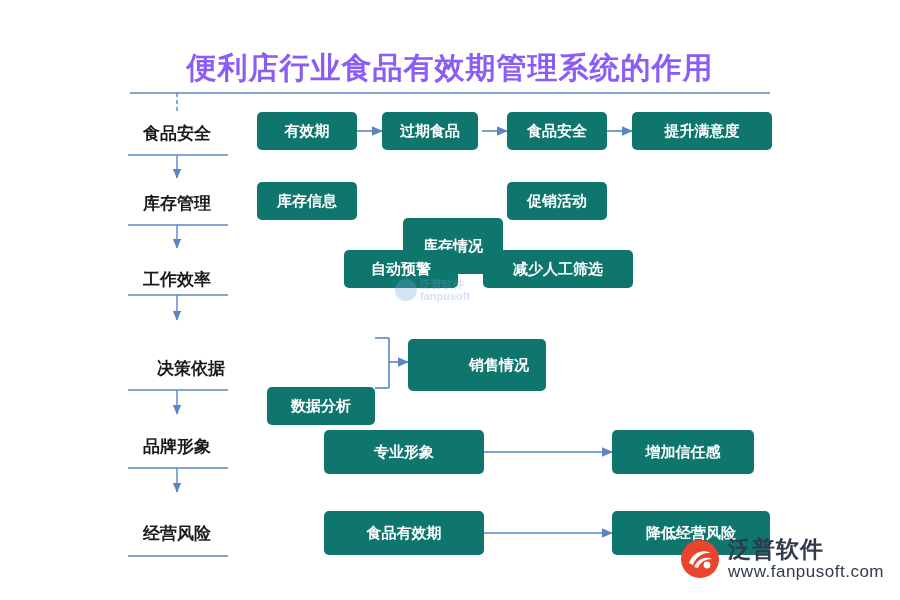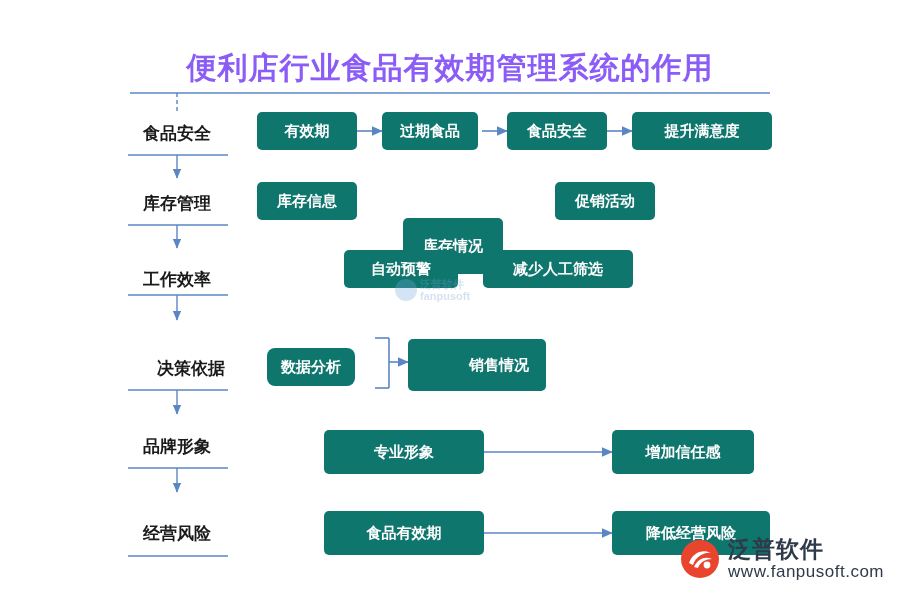--- a/index.html
+++ b/index.html
@@ -171,26 +171,26 @@
   <div class="rowlabel" style="left:122px; top:435px;">品牌形象</div>
   <div class="rowlabel" style="left:122px; top:522px;">经营风险</div>
 
   <div class="node" style="left:257px; top:112px; width:100px; height:38px;">有效期</div>
   <div class="node" style="left:382px; top:112px; width:96px; height:38px;">过期食品</div>
   <div class="node" style="left:507px; top:112px; width:100px; height:38px;">食品安全</div>
   <div class="node" style="left:632px; top:112px; width:140px; height:38px;">提升满意度</div>
 
   <div class="node" style="left:257px; top:182px; width:100px; height:38px;">库存信息</div>
   <div class="node" style="left:403px; top:182px; width:100px; height:56px;margin-top:36px;">库存情况</div>
-  <div class="node" style="left:507px; top:182px; width:100px; height:38px;margin-left:48px;">促销活动</div>
+  <div class="node" style="left:507px; top:182px; width:100px; height:38px;">促销活动</div>
 
   <div class="node" style="left:344px; top:250px; width:114px; height:38px;">自动预警</div>
   <div class="node" style="left:483px; top:250px; width:150px; height:38px;">减少人工筛选</div>
 
-  <div class="node" style="left:267px; top:348px; width:88px; height:38px;border-radius:8px;">数据分析</div>
+  <div class="node" style="left:267px; top:387px; width:108px; height:38px;">数据分析</div>
   <div class="node" style="left:408px; top:339px; width:138px; height:52px;padding-left:44px;">销售情况</div>
 
   <div class="node" style="left:324px; top:430px; width:160px; height:44px;">专业形象</div>
   <div class="node" style="left:612px; top:430px; width:142px; height:44px;">增加信任感</div>
 
   <div class="node" style="left:324px; top:511px; width:160px; height:44px;">食品有效期</div>
   <div class="node" style="left:612px; top:511px; width:158px; height:44px;">降低经营风险</div>
 
   <div class="watermark-mid">
     <div class="wm-logo"></div>

